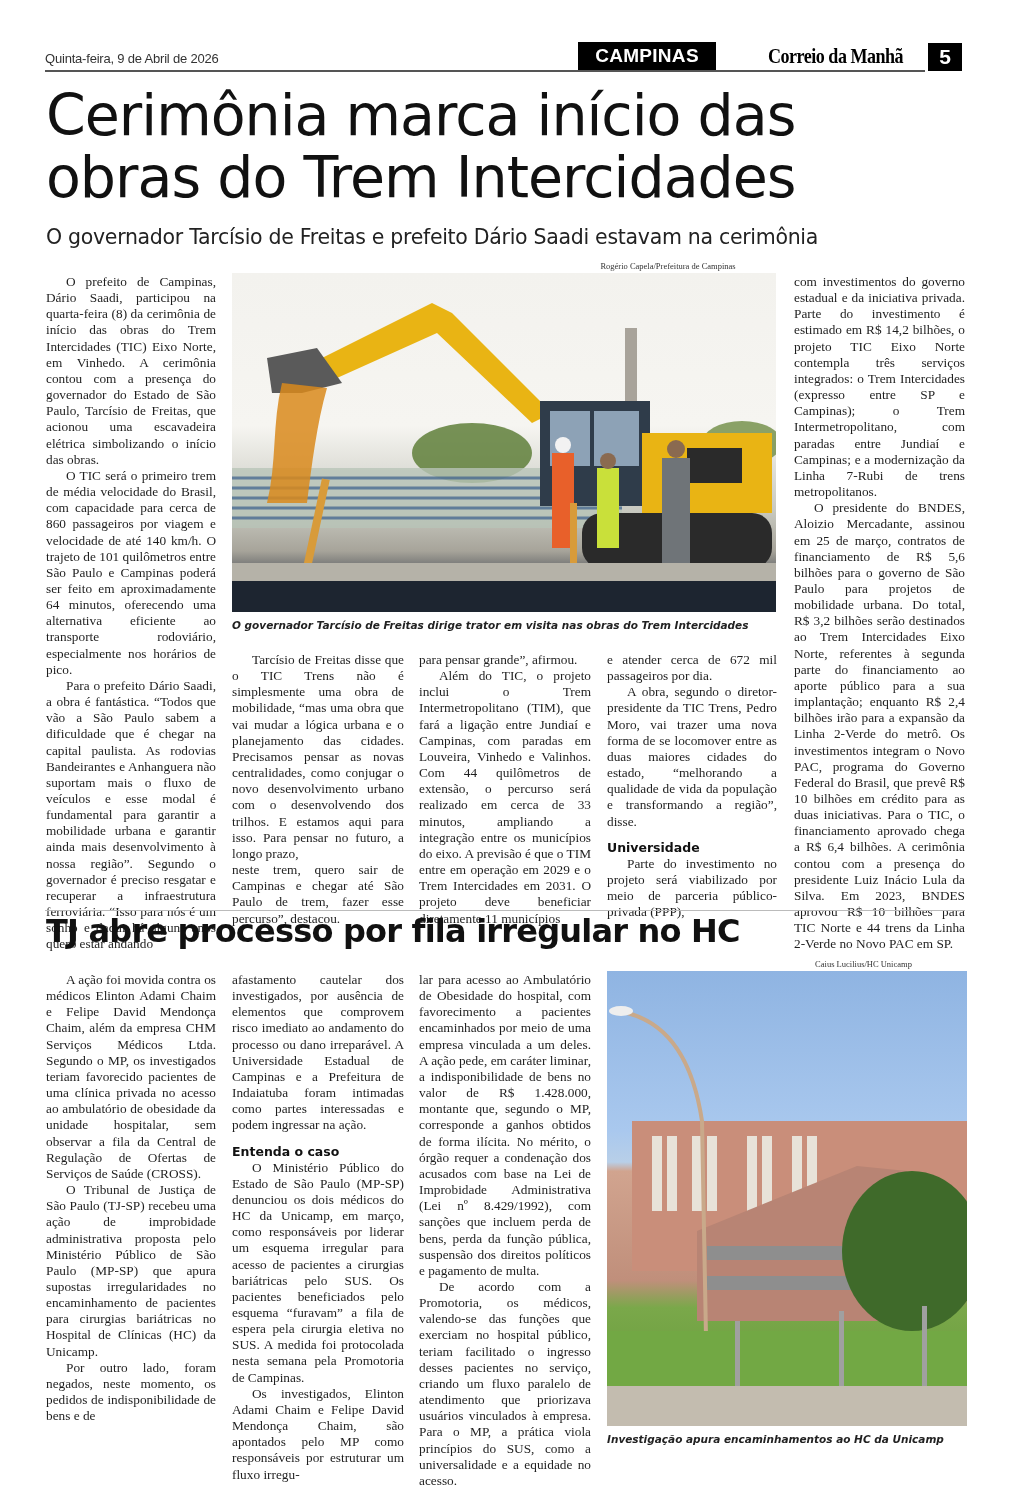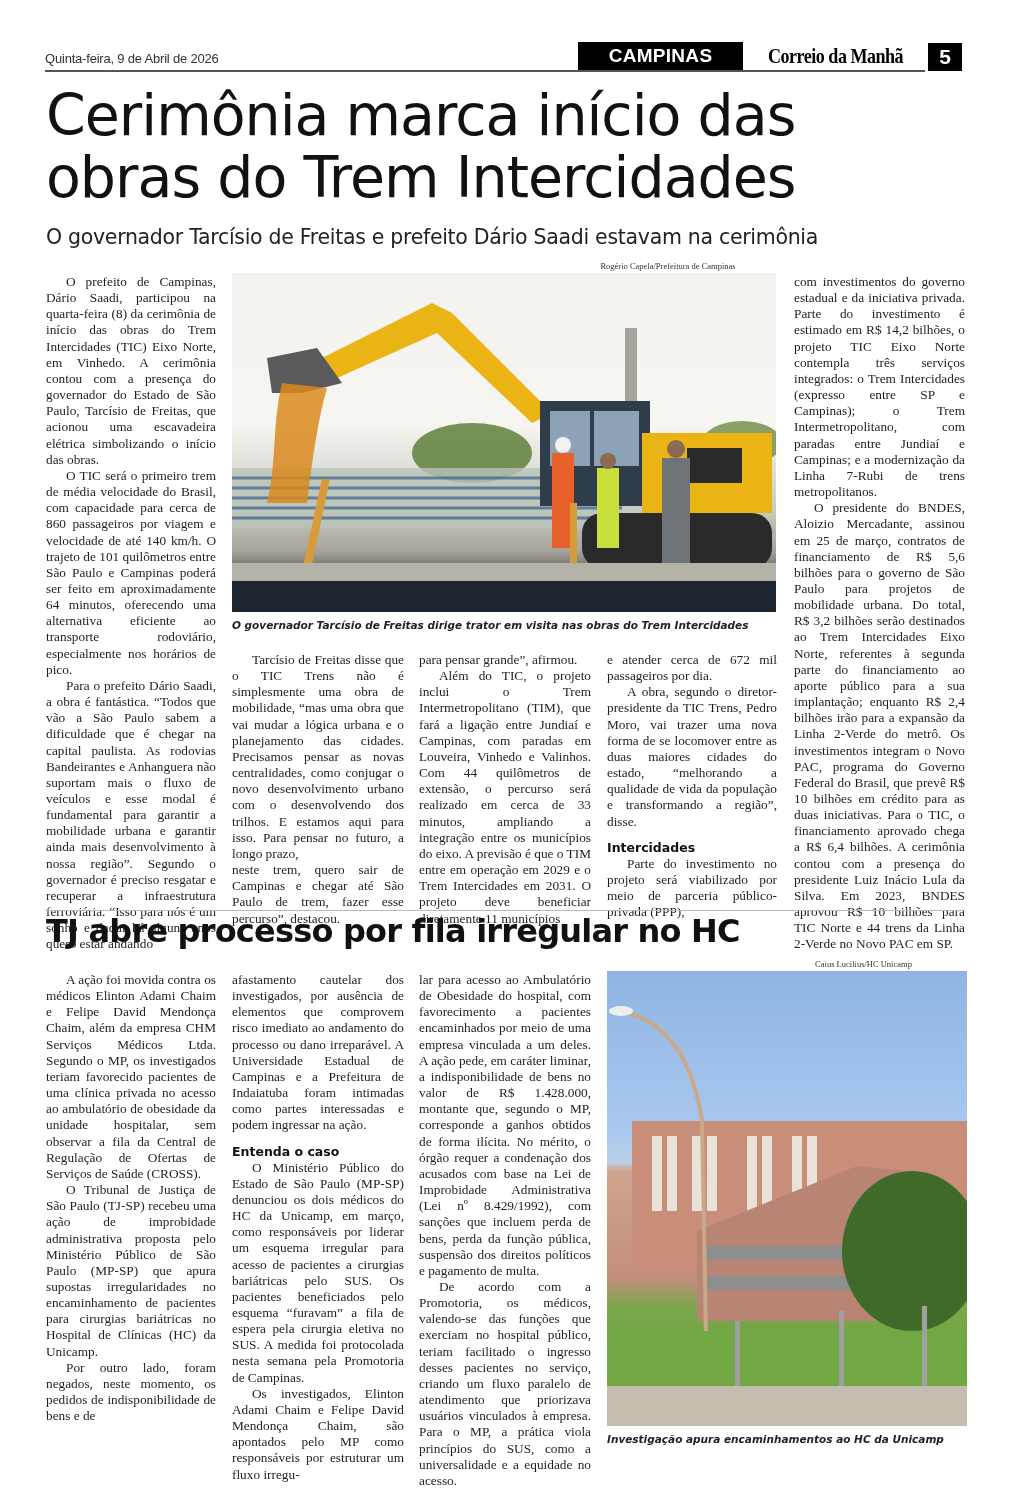--- a/index.html
+++ b/index.html
@@ -4,21 +4,21 @@
 <style>
   * { box-sizing: border-box; margin: 0; padding: 0; }
   html, body { width: 1010px; height: 1488px; background: #ffffff; overflow: hidden; }
   body { position: relative; font-family: "DejaVu Serif", serif; color: #1a1a1a; }
 
   .abs { position: absolute; }
 
   
   .hdr-date { left: 45px; top: 51px; font-family: "Liberation Sans", sans-serif; font-size: 13px; color: #333; letter-spacing: -0.2px; }
   .hdr-rule { left: 45px; top: 70px; width: 880px; height: 2px; background: #555; }
-  .hdr-section { left: 578px; top: 42px; width: 165px; height: 28px; background: #000; color: #fff; font-family: "Liberation Sans", sans-serif; font-weight: bold; font-size: 19px; text-align: center; line-height: 28px; letter-spacing: 0.3px; }
+  .hdr-section { left: 578px; top: 42px; width: 138px; height: 28px; background: #000; color: #fff; font-family: "Liberation Sans", sans-serif; font-weight: bold; font-size: 19px; text-align: center; line-height: 28px; letter-spacing: 0.3px; }
   .hdr-brand { left: 768px; top: 43px; font-family: "Liberation Serif", serif; font-weight: bold; font-size: 22px; color: #000; letter-spacing: -0.6px; transform: scaleX(0.82); transform-origin: left center; }
   .hdr-page { left: 928px; top: 43px; width: 34px; height: 28px; background: #000; color: #fff; font-family: "Liberation Sans", sans-serif; font-weight: bold; font-size: 21px; text-align: center; line-height: 28px; }
 
   
   .headline { left: 46px; top: 84px; width: 920px; font-family: "DejaVu Sans", sans-serif; font-weight: normal; font-size: 57px; line-height: 62px; color: #111; letter-spacing: -1px; }
   .subhead { left: 46px; top: 225px; width: 920px; font-family: "DejaVu Sans", sans-serif; font-size: 20.5px; color: #222; letter-spacing: -0.3px; }
 
   
   .col { position: absolute; font-size: 11.2px; line-height: 16.15px; text-align: justify; hyphens: auto; color: #1e1e1e; font-family: "Liberation Serif", serif; font-size: 13.3px; }
   .col p { text-indent: 20px; }
@@ -108,21 +108,21 @@
 </div>
 
 <div class="col" style="left:419px; top:652px; width:172px;">
   <p style="text-indent:0">para pensar grande”, afirmou.</p>
   <p>Além do TIC, o projeto inclui o Trem Intermetropolitano (TIM), que fará a ligação entre Jundiaí e Campinas, com paradas em Louveira, Vinhedo e Valinhos. Com 44 quilômetros de extensão, o percurso será realizado em cerca de 33 minutos, ampliando a integração entre os municípios do eixo. A previsão é que o TIM entre em operação em 2029 e o Trem Intercidades em 2031. O projeto deve beneficiar diretamente 11 municípios</p>
 </div>
 
 <div class="col" style="left:607px; top:652px; width:170px;">
   <p style="text-indent:0">e atender cerca de 672 mil passageiros por dia.</p>
   <p>A obra, segundo o diretor-presidente da TIC Trens, Pedro Moro, vai trazer uma nova forma de se locomover entre as duas maiores cidades do estado, “melhorando a qualidade de vida da população e transformando a região”, disse.</p>
-  <h3>Intercidades</h3>
+  <h3>Universidade</h3>
   <p>Parte do investimento no projeto será viabilizado por meio de parceria público-privada (PPP),</p>
 </div>
 
 <div class="col" style="left:794px; top:274px; width:171px;">
   <p style="text-indent:0">com investimentos do governo estadual e da iniciativa privada. Parte do investimento é estimado em R$ 14,2 bilhões, o projeto TIC Eixo Norte contempla três serviços integrados: o Trem Intercidades (expresso entre SP e Campinas); o Trem Intermetropolitano, com paradas entre Jundiaí e Campinas; e a modernização da Linha 7-Rubi de trens metropolitanos.</p>
   <p>O presidente do BNDES, Aloizio Mercadante, assinou em 25 de março, contratos de financiamento de R$ 5,6 bilhões para o governo de São Paulo para projetos de mobilidade urbana. Do total, R$ 3,2 bilhões serão destinados ao Trem Intercidades Eixo Norte, referentes à segunda parte do financiamento ao aporte público para a sua implantação; enquanto R$ 2,4 bilhões irão para a expansão da Linha 2-Verde do metrô. Os investimentos integram o Novo PAC, programa do Governo Federal do Brasil, que prevê R$ 10 bilhões em crédito para as duas iniciativas. Para o TIC, o financiamento aprovado chega a R$ 6,4 bilhões. A cerimônia contou com a presença do presidente Luiz Inácio Lula da Silva. Em 2023, BNDES aprovou R$ 10 bilhões para TIC Norte e 44 trens da Linha 2-Verde no Novo PAC em SP.</p>
 </div>
 
 <div class="abs rule2"></div>
 <h2 class="abs headline2">TJ abre processo por fila irregular no HC</h2>

